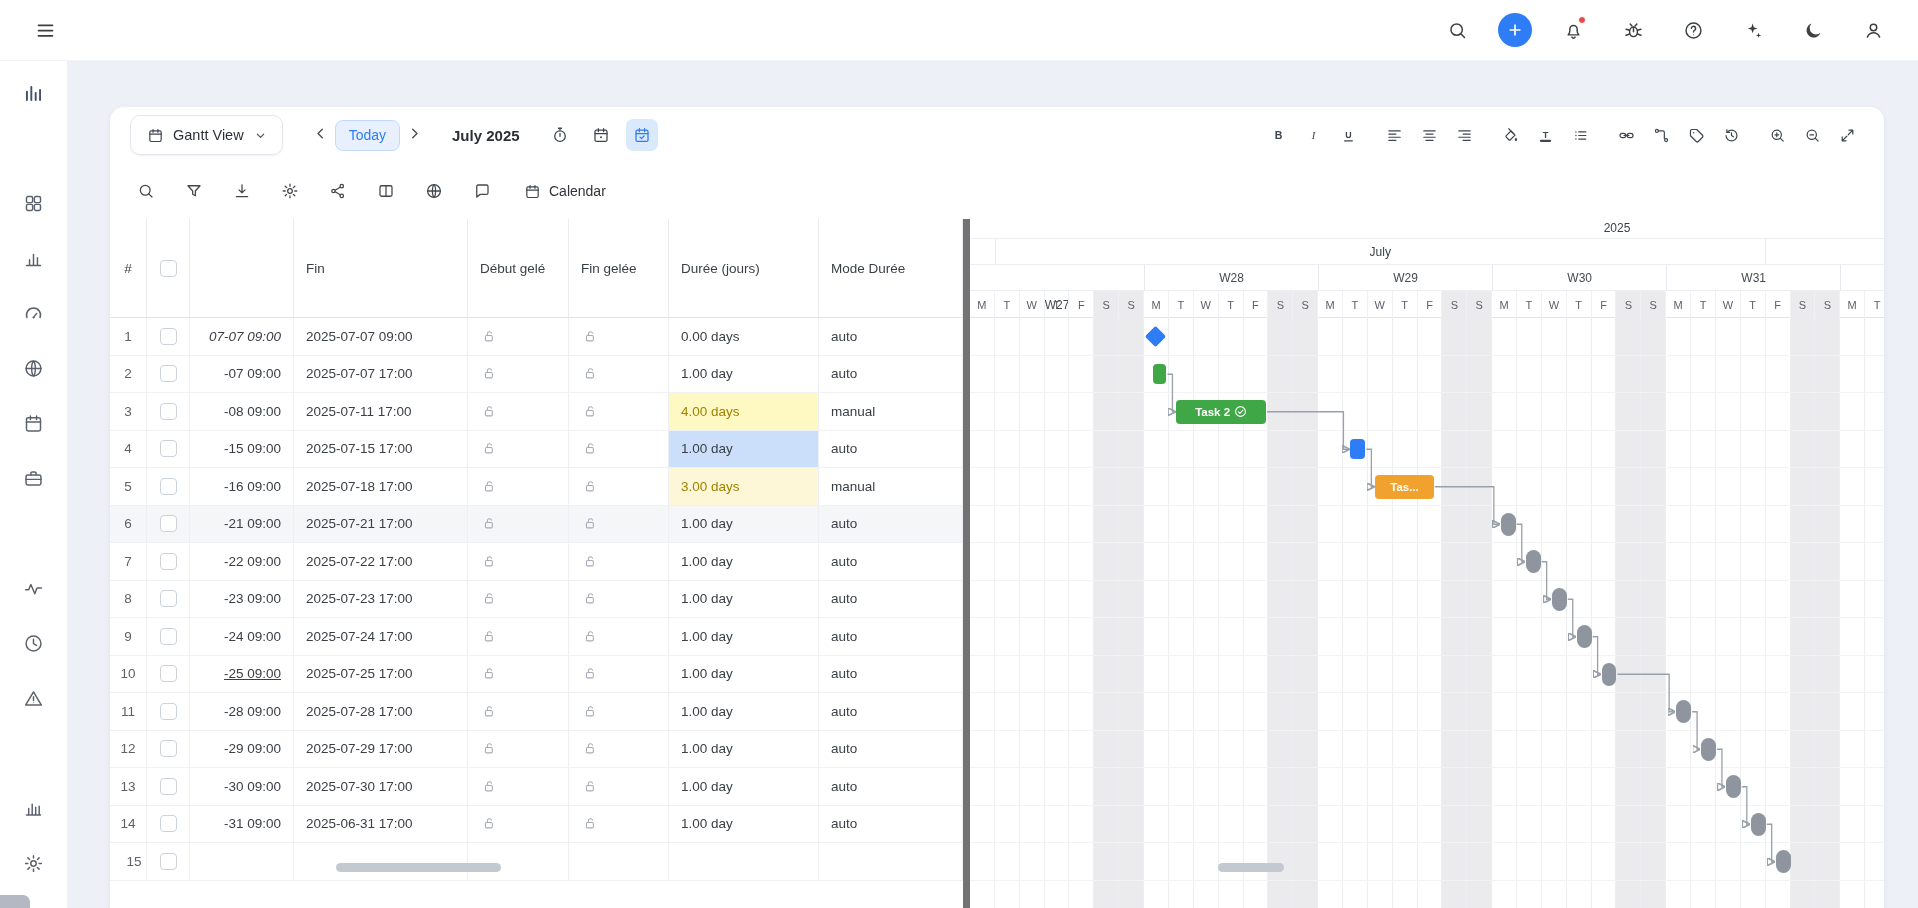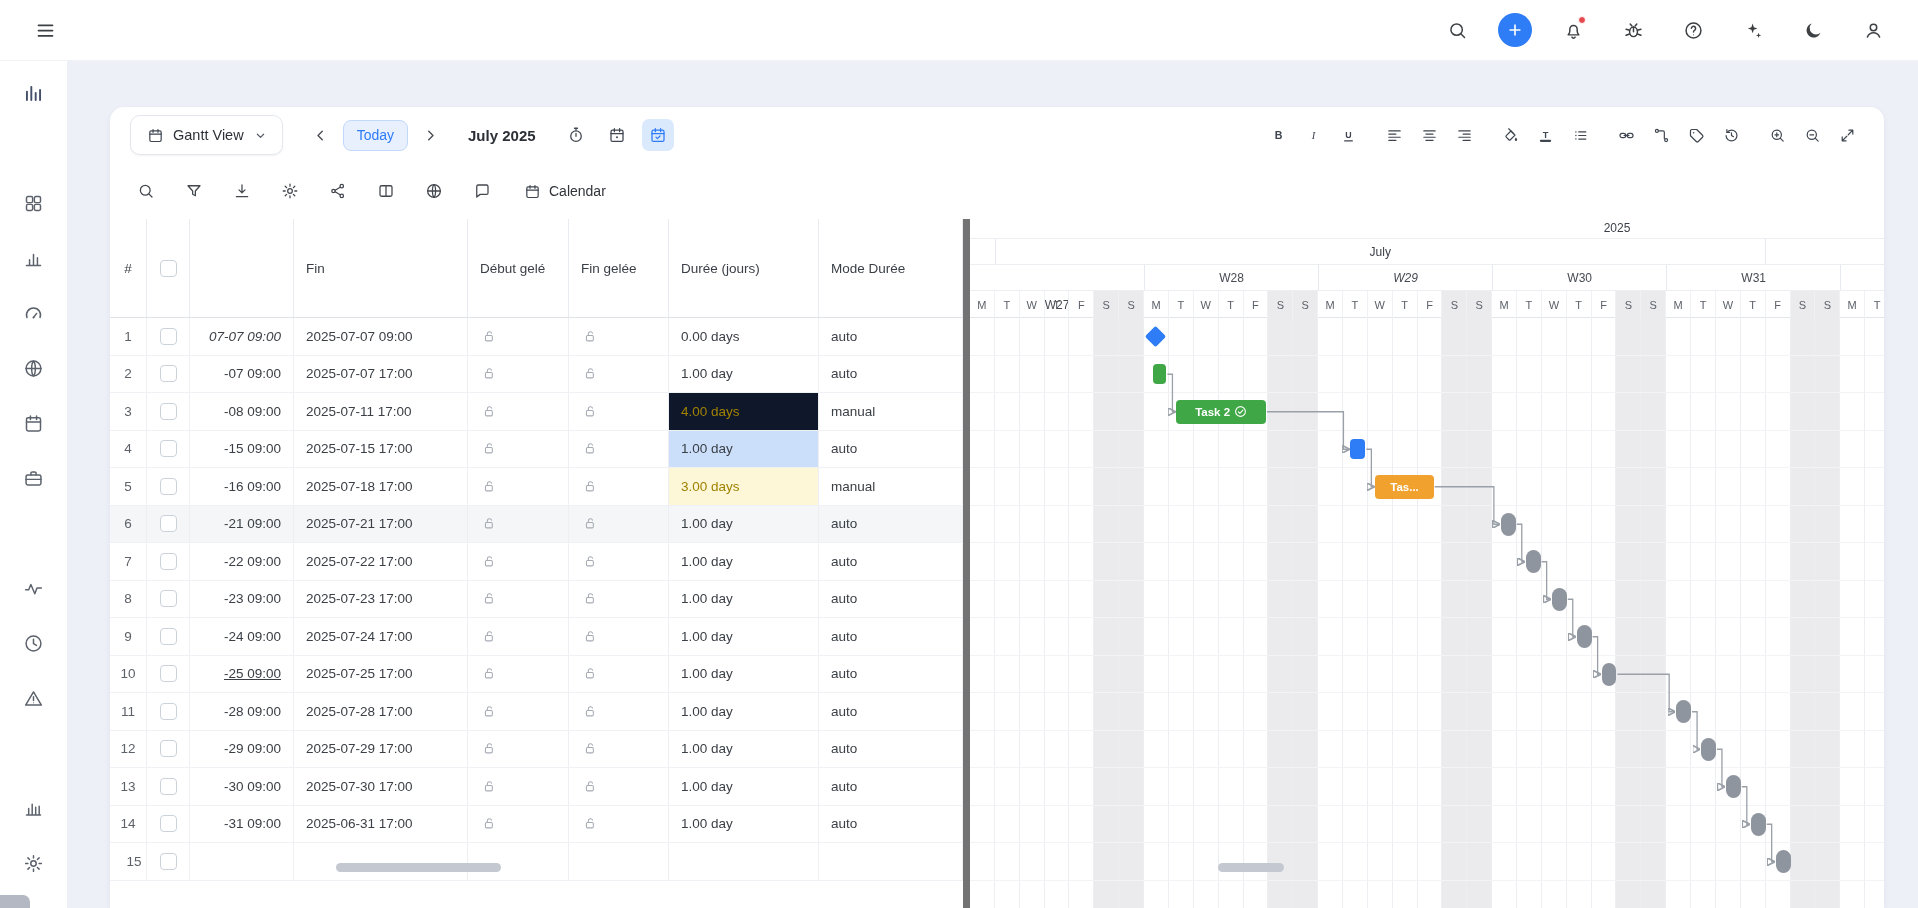--- a/index.html
+++ b/index.html
@@ -23,21 +23,21 @@
   .sb-item .ic{width:21px;height:21px}
   .sb-item.logo{color:#44506a}
   .sb-item.logo .ic svg{stroke-width:2.2}
   .corner-blob{position:absolute;left:0;bottom:0;width:30px;height:13px;background:#b3b8c2;border-radius:0 7px 0 0;z-index:9}
   
   .panel{position:absolute;left:110px;top:107px;width:1774px;height:801px;background:#fff;border-radius:14px 14px 0 0;box-shadow:0 2px 6px rgba(25,39,80,.06);overflow:hidden;z-index:4}
   .toolbar1{height:56px;display:flex;align-items:center;padding:0 20px}
   .view-btn{display:flex;align-items:center;gap:9px;height:40px;padding:0 14px 0 16px;background:#fff;border:1px solid #e3e7ec;border-radius:10px;box-shadow:0 1px 2px rgba(30,40,70,.06);font-size:14.5px;font-weight:500;color:#2c3037;cursor:pointer}
   .view-btn .ic{width:17px;height:17px;color:#3f4650}
   .view-btn .chev{width:15px;height:15px;color:#596069}
-  .nav-group{display:flex;align-items:center;gap:8px;margin-left:24px}
+  .nav-group{display:flex;align-items:flex-start;margin-left:24px}
   .chev-btn{width:28px;height:28px;border:none;background:transparent;display:flex;align-items:center;justify-content:center;color:#4a4f57;cursor:pointer;border-radius:6px}
   .chev-btn .ic{width:17px;height:17px}
   .today-btn{height:31px;padding:0 13px;border-radius:8px;background:#e8f0fe;border:1px solid #c3d9fb;color:#2e7cf6;font-size:14px;font-weight:500;cursor:pointer}
   .period{margin-left:24px;font-size:15px;font-weight:600;color:#2b2f36}
   .vtoggles{display:flex;gap:9px;margin-left:24px}
   .tbtn{width:32px;height:32px;border:none;background:transparent;border-radius:7px;display:flex;align-items:center;justify-content:center;color:#3f4650;cursor:pointer}
   .tbtn .ic{width:18px;height:18px}
   .tbtn.active{background:#dbe9fd;color:#2e7cf6}
   .fmt{margin-left:auto;display:flex;align-items:center;gap:17px;padding-right:2px}
   .fgroup{display:flex;gap:6px}
@@ -637,21 +637,21 @@
               </span>
             </div>
             <div class="g-cell lockc" style="width: 100px;">
               <span class="ic">
                 <svg viewBox="0 0 24 24">
                   <rect x="5.5" y="10.5" width="11" height="8.5" rx="1.8"></rect>
                   <path d="M8.5 10.5V7.8a3.5 3.5 0 016.8-1.1"></path>
                 </svg>
               </span>
             </div>
-            <div class="g-cell" style="background: #0f172a; color: rgb(160, 130, 0); width: 150px;">4.00 days</div>
+            <div class="g-cell" style="background: #fef9c3; color: rgb(160, 130, 0); width: 150px;">4.00 days</div>
             <div class="g-cell" style="width: 144px;">manual</div>
           </div>
           <div class="g-row">
             <div class="g-cell center" style="width: 37px;">4</div>
             <div class="g-cell center" style="width: 43px;">
               <span class="cbx"></span>
             </div>
             <div class="g-cell start" style="width: 104px;">-15 09:00</div>
             <div class="g-cell" style="width: 174px;">2025-07-15 17:00</div>
             <div class="g-cell lockc" style="width: 101px;">
@@ -954,21 +954,21 @@
             <span class="gy-label">2025</span>
           </div>
           <div class="gm">
             <div class="gm-seg" style="left: 24.8649px; width: 770.811px;">
               <span>July</span>
             </div>
           </div>
           <div class="gw">
             <div class="gw-cell" style="width: 174.054px; margin-top: 40px;">W27</div>
             <div class="gw-cell" style="width: 174.054px;">W28</div>
-            <div class="gw-cell" style="width: 174.054px; font-style: italic;">W29</div>
+            <div class="gw-cell" style="width: 174.054px;">W29</div>
             <div class="gw-cell" style="width: 174.054px;">W30</div>
             <div class="gw-cell" style="width: 174.054px;">W31</div>
             <div class="gw-cell" style="width: 49.7297px;"></div>
           </div>
           <div class="gd">
             <div class="gd-cell" style="left: 0px; width: 24.8649px;">M</div>
             <div class="gd-cell" style="left: 24.8649px; width: 24.8649px;">T</div>
             <div class="gd-cell" style="left: 49.7297px; width: 24.8649px;">W</div>
             <div class="gd-cell" style="left: 74.5946px; width: 24.8649px;">T</div>
             <div class="gd-cell" style="left: 99.4595px; width: 24.8649px;">F</div>

